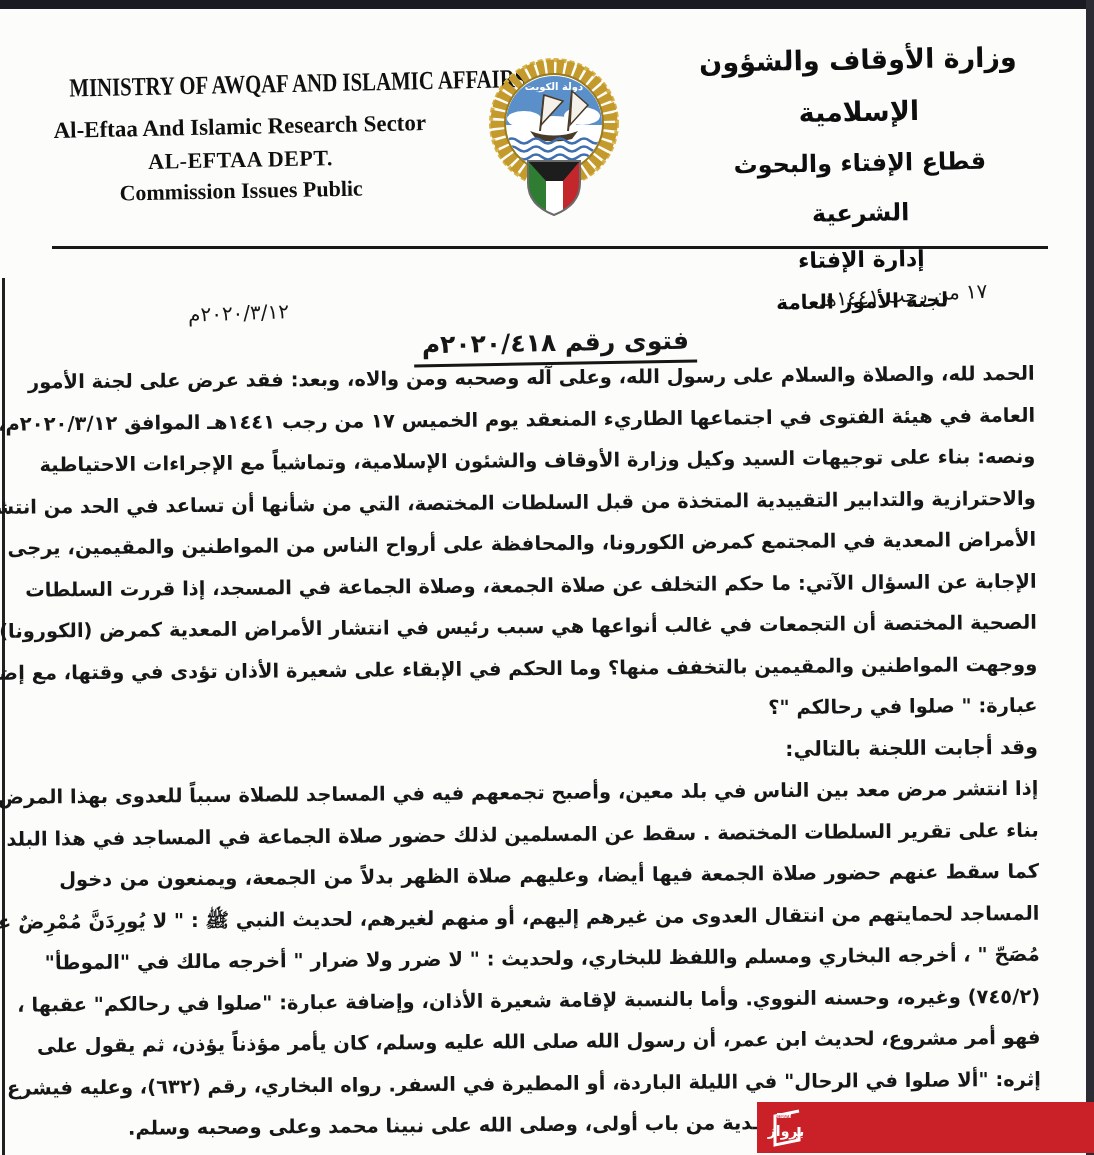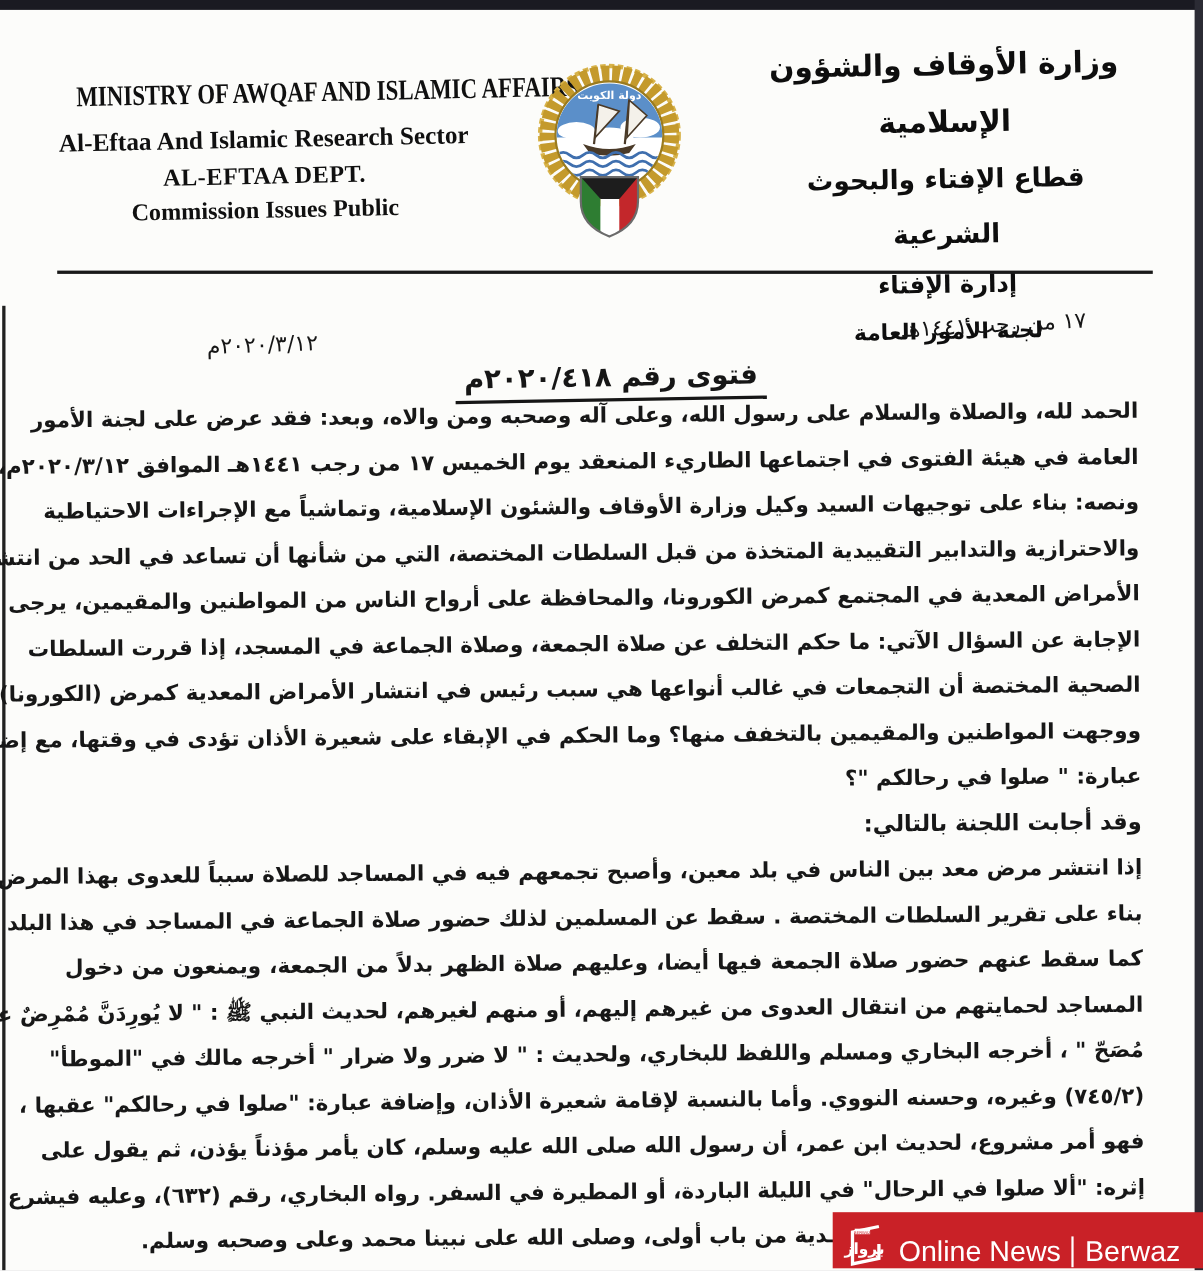--- a/index.html
+++ b/index.html
@@ -35,21 +35,21 @@
              direction:rtl;font-size:25px;font-weight:bold;border-bottom:3px solid #161616;
              padding:0 8px 5px;white-space:nowrap;}
   
   .doc-body{position:absolute;top:357px;left:58px;width:980px;direction:rtl;font-size:19.5px;
             font-weight:600;color:#171717;transform:rotate(-.5deg);}
   .tline{line-height:41.5px;text-align:justify;text-align-last:justify;height:41.5px;overflow:visible;white-space:nowrap;}
   .tline-short{line-height:41.5px;text-align:right;height:41.5px;white-space:nowrap;}
   .answer-heading{line-height:41.5px;height:41.5px;font-weight:bold;font-size:20.5px;text-align:right;white-space:nowrap;}
   .tline-covered{line-height:41.5px;height:41.5px;text-align:right;padding-left:0;padding-right:282px;white-space:nowrap;}
   
-  .banner{position:absolute;right:0;bottom:2px;width:337px;height:51px;display:flex;align-items:flex-end;
+  .banner{position:absolute;right:0;bottom:2px;width:337px;height:51px;display:flex;align-items:center;
           gap:10px;padding:0 10px 0 8px;box-sizing:border-box;color:#fff;z-index:6;
           font-family:"Liberation Sans","DejaVu Sans",sans-serif;}
   .banner-text{font-size:26px;display:flex;align-items:center;gap:10px;white-space:nowrap;}
   .banner-sep{width:2px;height:28px;background:#fff;}
   .blogo{width:42px;height:42px;flex:0 0 auto;}
 </style>
 </head>
 <body>
 
 <div class="page">
@@ -148,20 +148,15 @@
     <div class="tline-covered">ـدية من باب أولى، وصلى الله على نبينا محمد وعلى وصحبه وسلم.</div>
   </div>
 
   <div class="banner" style="background: rgb(201, 33, 39); color: rgb(255, 255, 255);">
     <svg class="blogo" viewBox="0 0 42 42">
       <path d="M34,4 L10,9 L10,38 L34,33 L34,20" fill="none" stroke="#ffffff" stroke-width="3"></path>
       <rect x="12" y="6" width="14" height="5" fill="#ffffff"></rect>
       <text x="19" y="10.5" font-size="3.6" fill="#c92127" text-anchor="middle" font-family="Liberation Sans, sans-serif">BERWAZ</text>
       <text x="21" y="29" font-size="14" font-weight="bold" fill="#ffffff" text-anchor="middle">بڕواز</text>
     </svg>
-    <div class="banner-text">
-      <span>Online News</span>
-      <span class="banner-sep"></span>
-      <span>Berwaz</span>
-    </div>
   </div>
 
 </div>
 
 </body></html>

